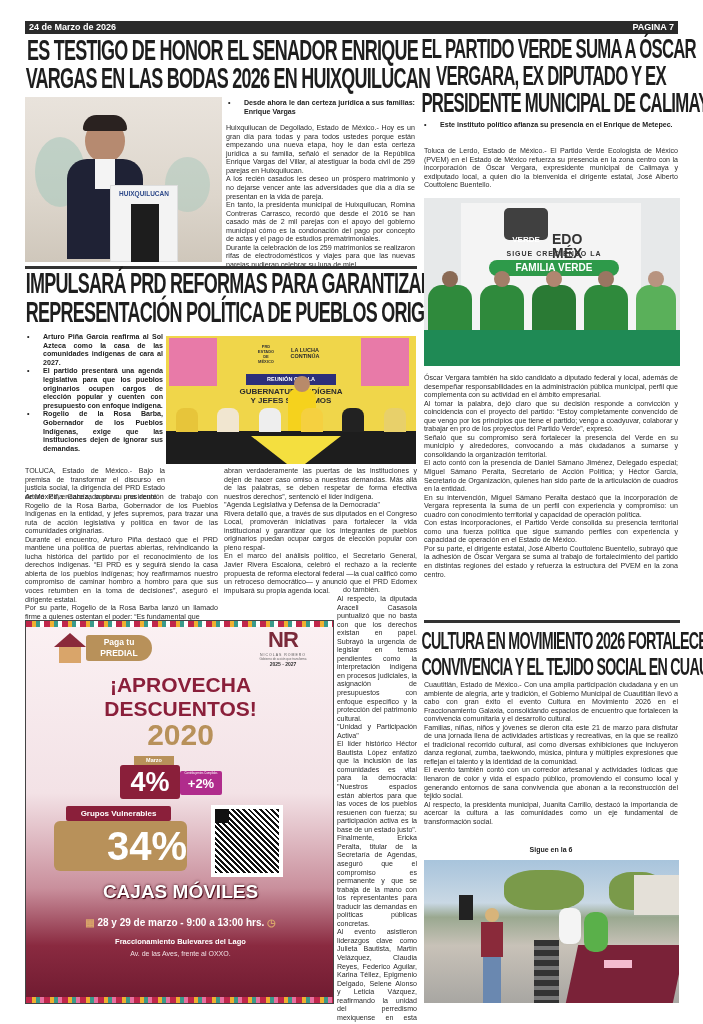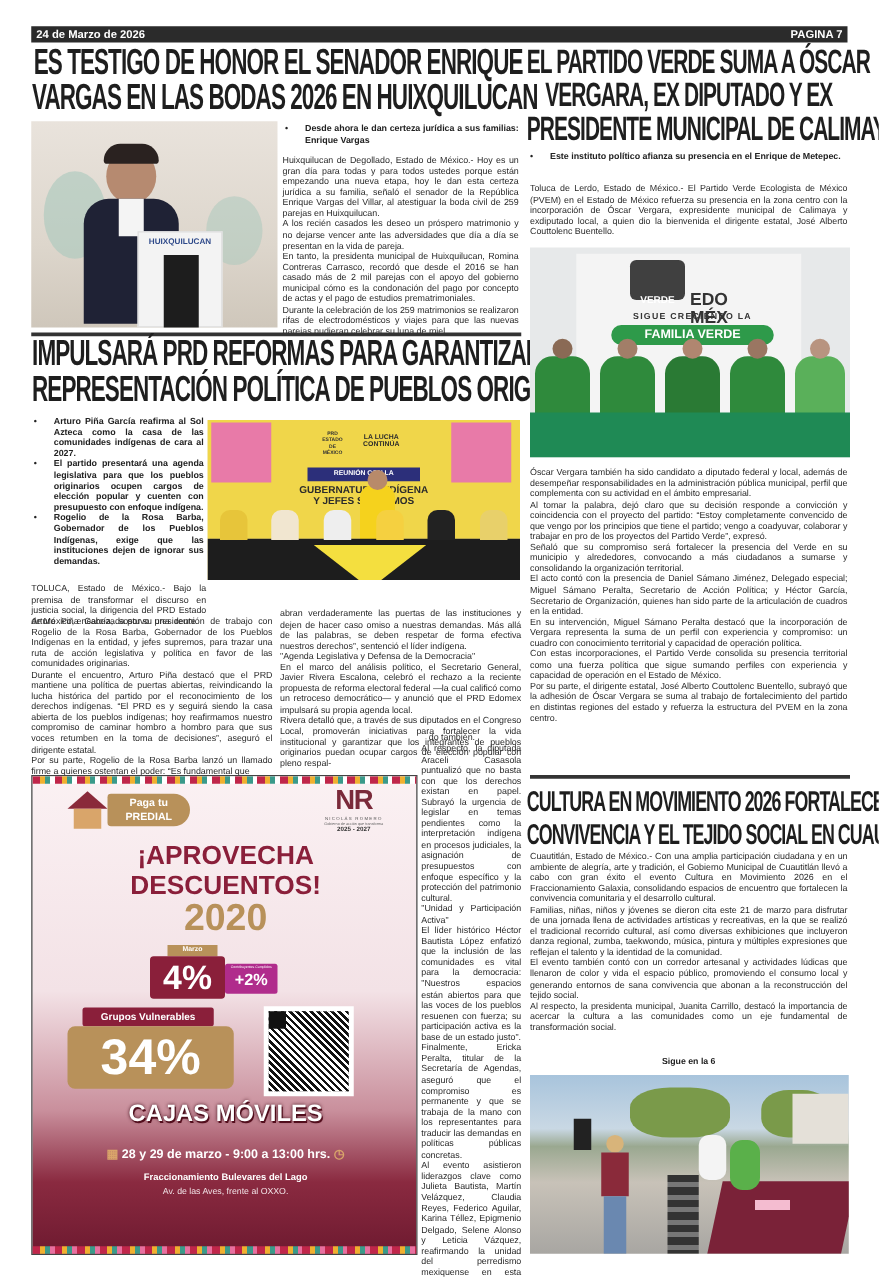--- a/index.html
+++ b/index.html
@@ -96,25 +96,25 @@
 </div>
 
 <div class="abs body-text" style="left:25px; top:467px; width:140px;">TOLUCA, Estado de México.- Bajo la premisa de transformar el discurso en justicia social, la dirigencia del PRD Estado de México, encabezada por su presidente</div>
 
 <div class="abs body-text" style="left:25px; top:493px; width:193px;">
   <p>Arturo Piña García, sostuvo una reunión de trabajo con Rogelio de la Rosa Barba, Gobernador de los Pueblos Indígenas en la entidad, y jefes supremos, para trazar una ruta de acción legislativa y política en favor de las comunidades originarias.</p>
   <p>Durante el encuentro, Arturo Piña destacó que el PRD mantiene una política de puertas abiertas, reivindicando la lucha histórica del partido por el reconocimiento de los derechos indígenas. “El PRD es y seguirá siendo la casa abierta de los pueblos indígenas; hoy reafirmamos nuestro compromiso de caminar hombro a hombro para que sus voces retumben en la toma de decisiones”, aseguró el dirigente estatal.</p>
   <p>Por su parte, Rogelio de la Rosa Barba lanzó un llamado firme a quienes ostentan el poder: “Es fundamental que</p>
 </div>
 
-<div class="abs body-text" style="left:224px; top:487px; width:193px;">
+<div class="abs body-text" style="left:224px; top:467px; width:193px;">
   <p>abran verdaderamente las puertas de las instituciones y dejen de hacer caso omiso a nuestras demandas. Más allá de las palabras, se deben respetar de forma efectiva nuestros derechos”, sentenció el líder indígena.</p>
   <p>"Agenda Legislativa y Defensa de la Democracia"</p>
+  <p>Rivera detalló que, a través de sus diputados en el Congreso Local, promoverán iniciativas para fortalecer la vida institucional y garantizar que los integrantes de pueblos originarios puedan ocupar cargos de elección popular con pleno respal-</p>
   <p>En el marco del análisis político, el Secretario General, Javier Rivera Escalona, celebró el rechazo a la reciente propuesta de reforma electoral federal —la cual calificó como un retroceso democrático— y anunció que el PRD Edomex impulsará su propia agenda local.</p>
-  <p>Rivera detalló que, a través de sus diputados en el Congreso Local, promoverán iniciativas para fortalecer la vida institucional y garantizar que los integrantes de pueblos originarios puedan ocupar cargos de elección popular con pleno respal-</p>
 </div>
 
 <div class="abs body-text" style="left:343px; top:586px; width:76px; text-align:left;">do también.</div>
 
 <div class="abs body-text" style="left:337px; top:595px; width:80px;">
   <p>Al respecto, la diputada Araceli Casasola puntualizó que no basta con que los derechos existan en papel. Subrayó la urgencia de legislar en temas pendientes como la interpretación indígena en procesos judiciales, la asignación de presupuestos con enfoque específico y la protección del patrimonio cultural.</p>
   <p>"Unidad y Participación Activa"</p>
   <p>El líder histórico Héctor Bautista López enfatizó que la inclusión de las comunidades es vital para la democracia: "Nuestros espacios están abiertos para que las voces de los pueblos resuenen con fuerza; su participación activa es la base de un estado justo".</p>
   <p>Finalmente, Ericka Peralta, titular de la Secretaría de Agendas, aseguró que el compromiso es permanente y que se trabaja de la mano con los representantes para traducir las demandas en políticas públicas concretas.</p>
   <p>Al evento asistieron liderazgos clave como Julieta Bautista, Martín Velázquez, Claudia Reyes, Federico Aguilar, Karina Téllez, Epigmenio Delgado, Selene Alonso y Leticia Vázquez, reafirmando la unidad del perredismo mexiquense en esta causa.</p>
@@ -141,21 +141,21 @@
     <div>DESCUENTOS!</div>
   </div>
   <div class="abs" style="left:0; top:98px; width:309px; text-align:center; color:#b8915a; font-weight:900; font-size:30px; line-height:32px;">2020</div>
   <div class="abs" style="left:108px; top:135px; width:40px; height:9px; background:#b8915a; color:#fff; font-size:5.5px; font-weight:bold; text-align:center; line-height:9px;">Marzo</div>
   <div class="abs" style="left:94px; top:144px; width:60px; height:34px; background:#8a1f3a; color:#fff; font-weight:900; font-size:27px; text-align:center; line-height:34px; border-radius:3px;">4%</div>
   <div class="abs" style="left:154px; top:150px; width:42px; height:24px; background:#b02c8c; color:#fff; text-align:center; border-radius:2px;">
     <div style="font-size:2.8px; line-height:5px;">Contribuyentes Cumplidos</div>
     <div style="font-size:13px; font-weight:900; line-height:15px;">+2%</div>
   </div>
   <div class="abs" style="left:40px; top:185px; width:105px; height:15px; background:#8a1f3a; color:#fff; font-size:8px; font-weight:bold; text-align:center; line-height:15px; border-radius:2px;">Grupos Vulnerables</div>
-  <div class="abs" style="left:28px; top:200px; width:133px; height:50px; background:#b8915a; color:#fff; font-size:40px; font-weight:900; text-align:center; line-height:50px; border-radius:6px;">34%</div>
+  <div class="abs" style="left:28px; top:200px; width:133px; height:50px; background:#b8915a; color:#fff; font-size:40px; font-weight:900; text-align:right; line-height:50px; border-radius:6px;">34%</div>
   <div class="abs" style="left:185px; top:184px; width:72px; height:72px; background:#fff; padding:4px;">
     <div style="width:100%; height:100%; background:
       linear-gradient(90deg,#111 0 14px,transparent 14px) 0 0/64px 14px no-repeat,
       repeating-linear-gradient(45deg,#111 0 2px,#fff 2px 4px),
       repeating-linear-gradient(-45deg,#111 0 2px,transparent 2px 5px);"></div>
   </div>
   <div class="abs" style="left:0; top:260px; width:309px; text-align:center; color:#fff; font-size:19px; font-weight:900; text-shadow:0 0 3px #3a0a15, 1px 1px 0 #5a1020;">CAJAS MÓVILES</div>
   <div class="abs" style="left:0; top:296px; width:309px; text-align:center; color:#fff; font-size:10px; font-weight:bold;">
     <span style="color:#d9a56a;">▦</span>
     <span>28 y 29 de marzo - 9:00 a 13:00 hrs.</span>

